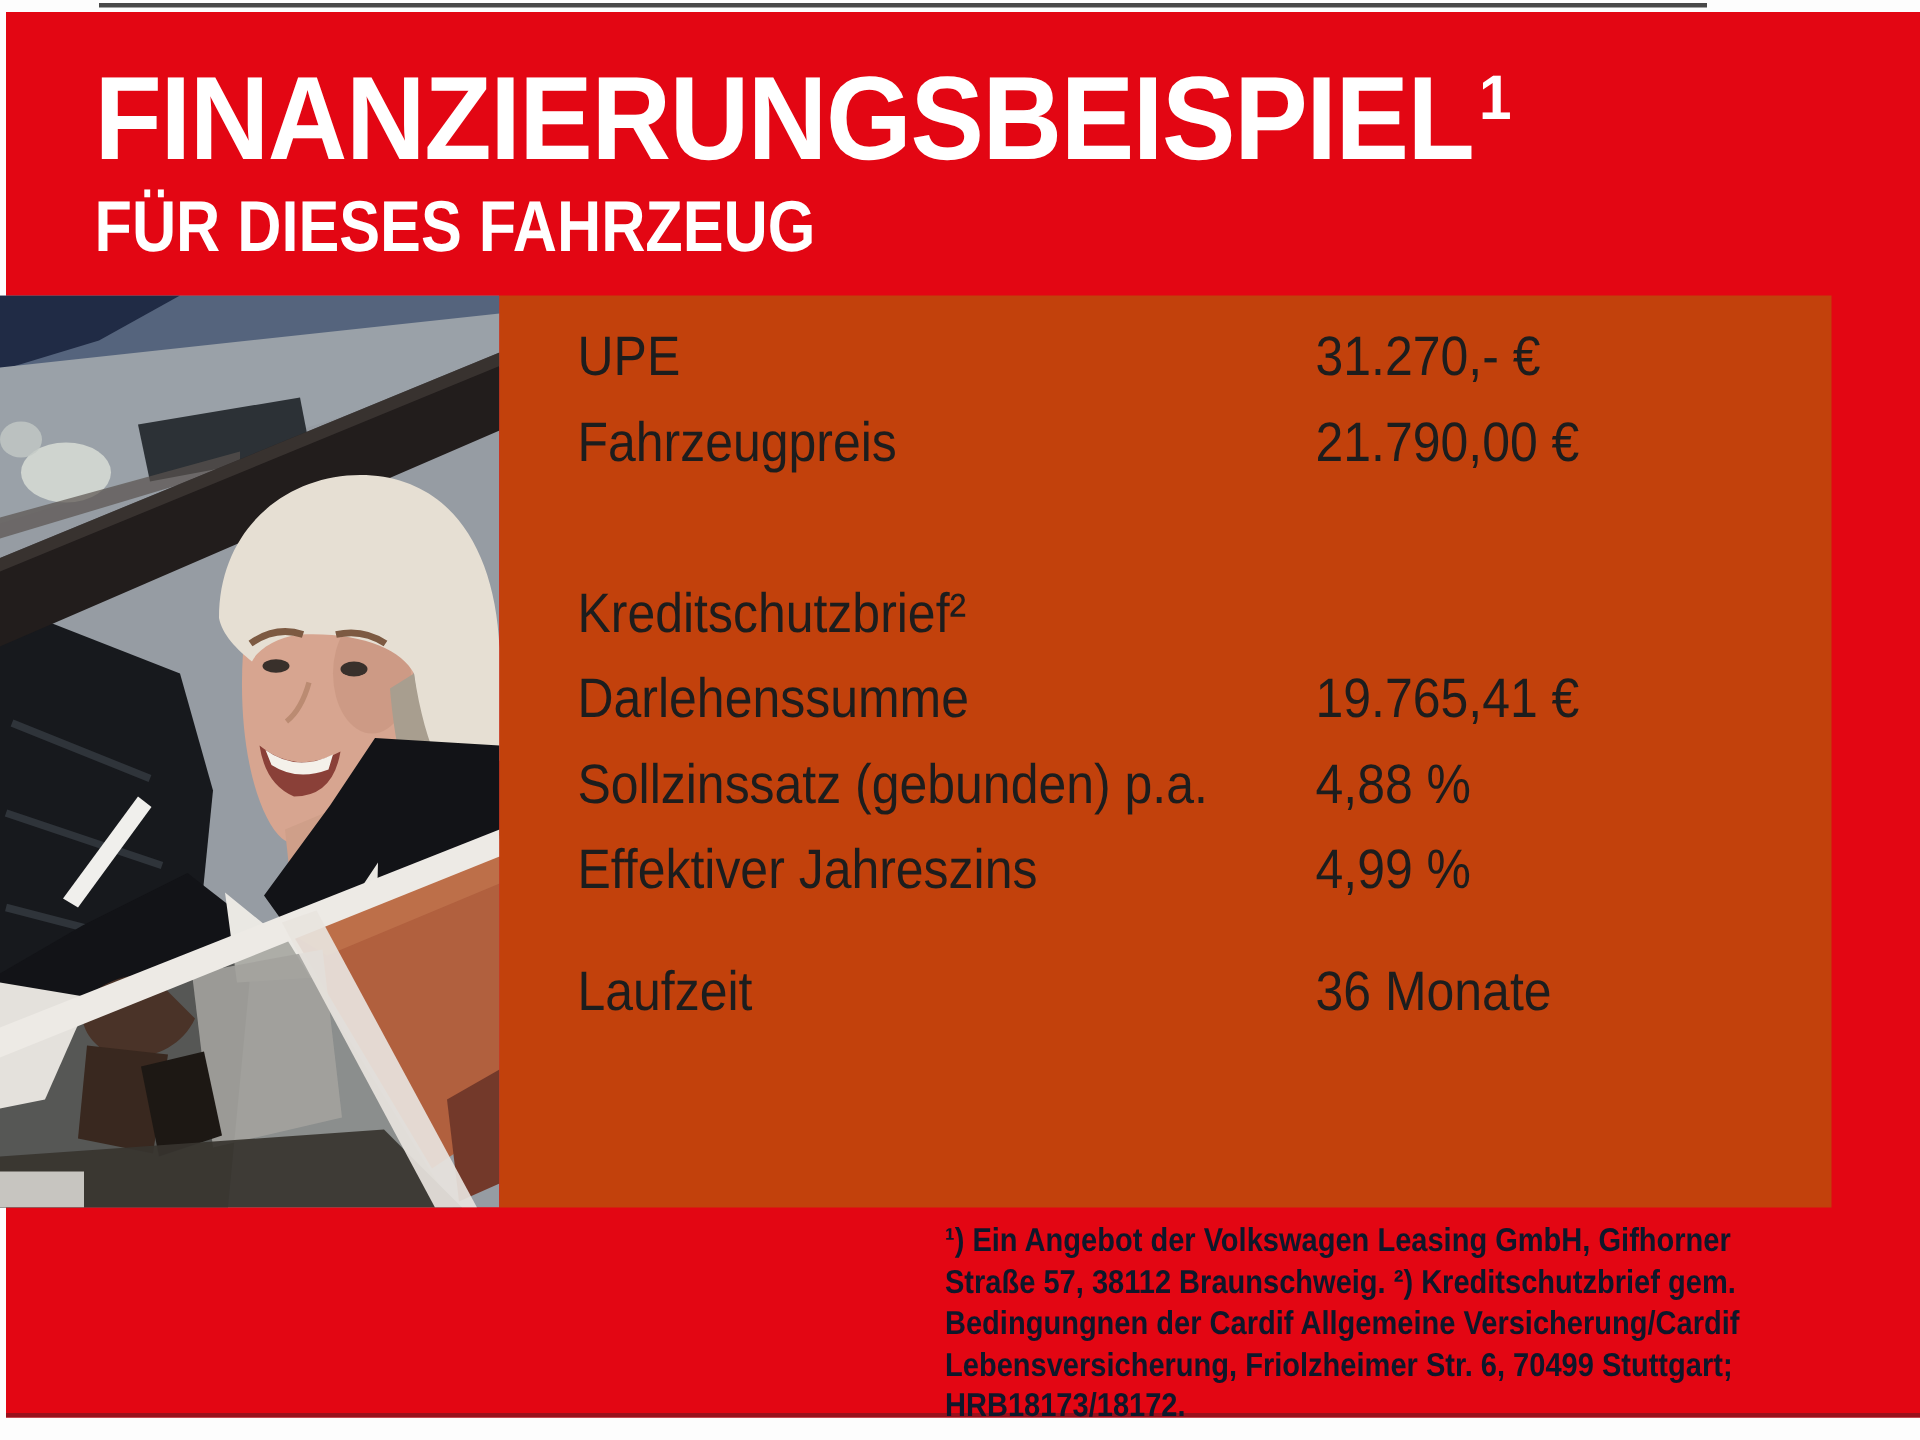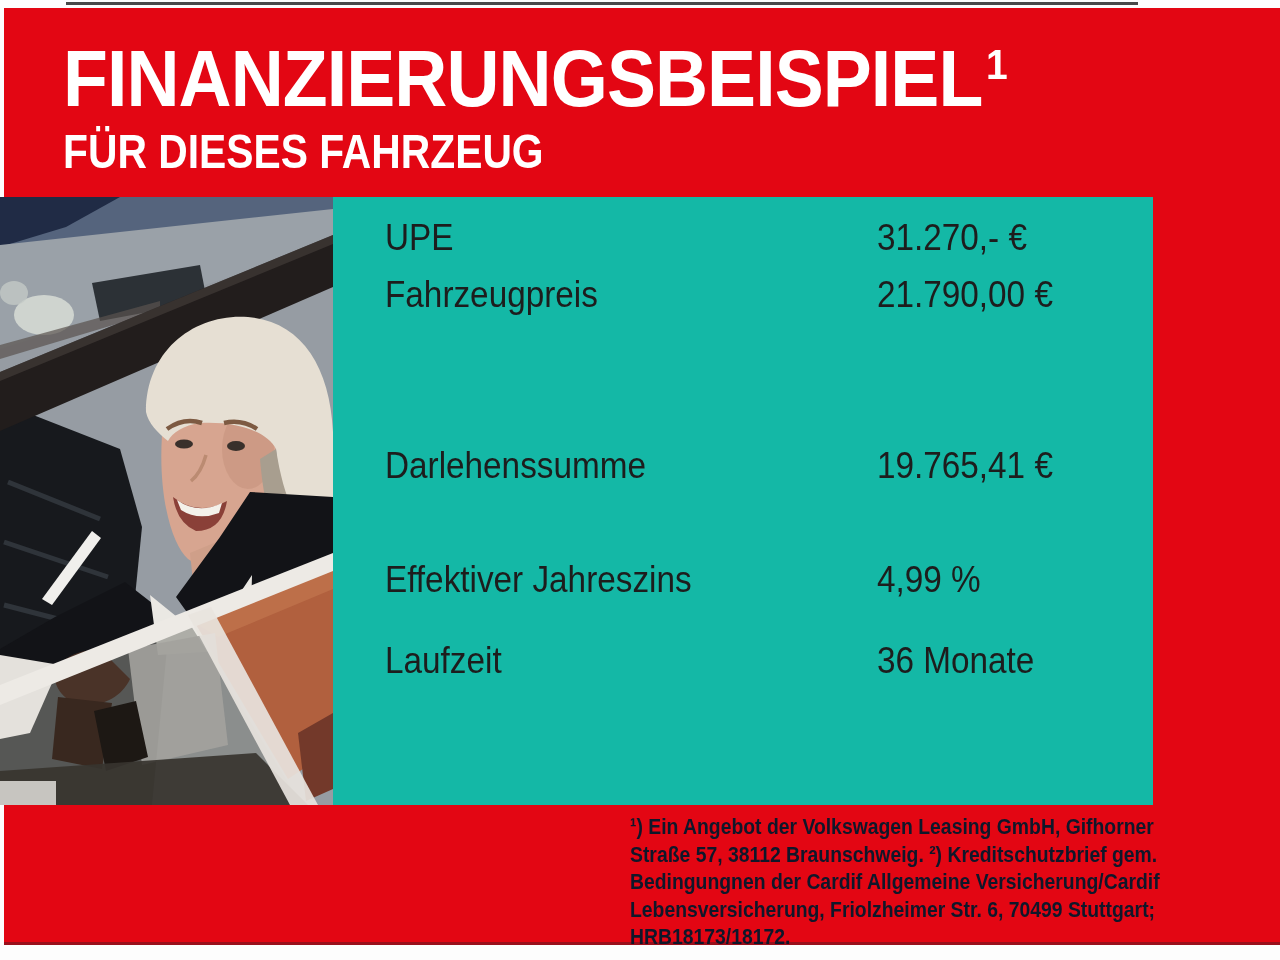--- a/index.html
+++ b/index.html
@@ -19,21 +19,21 @@
     transform:scaleX(.93); transform-origin:left top;
   }
   .title .sup { font-size:42px; vertical-align:27px; margin-left:4px; letter-spacing:0; }
   .subtitle {
     position:absolute; left:63px; top:128px; margin:0;
     font-size:48px; font-weight:bold; color:#ffffff; line-height:1;
     white-space:nowrap; transform:scaleX(.85); transform-origin:left top;
   }
   .photo { position:absolute; left:0; top:197px; width:333px; height:608px; }
   .photo svg { display:block; }
-  .panel { position:absolute; left:333px; top:197px; width:820px; height:608px; background:#14b8a6; }
+  .panel { position:absolute; left:333px; top:197px; width:888px; height:608px; background:#c2410c; }
   .row { position:absolute; left:0; width:100%; height:44px; }
   .lbl, .val {
     position:absolute; top:0; font-size:37px; color:#1d1d1d; line-height:1.1;
     white-space:nowrap; transform:scaleX(.9); transform-origin:left top;
   }
   .lbl { left:52px; }
   .val { left:544px; }
   .total .lbl { font-weight:bold; font-size:47px; color:#000; letter-spacing:-.5px; transform:scaleX(.95); }
   .total .val { font-weight:bold; font-size:48px; color:#000; transform:scaleX(.95); }
   .total .sup2 { font-size:28px; vertical-align:18px; }
@@ -101,23 +101,31 @@
 
   <section class="panel">
     <div class="row" style="top:21px">
         <span class="lbl">UPE</span>
         <span class="val">31.270,- €</span>
       </div>
     <div class="row" style="top:78px">
         <span class="lbl">Fahrzeugpreis</span>
         <span class="val">21.790,00 €</span>
       </div>
+    <div class="row" style="top:192px">
+        <span class="lbl">Kreditschutzbrief²</span>
+        <span class="val"></span>
+      </div>
     <div class="row" style="top:249px">
         <span class="lbl">Darlehenssumme</span>
         <span class="val">19.765,41 €</span>
+      </div>
+    <div class="row" style="top:306px">
+        <span class="lbl">Sollzinssatz (gebunden) p.a.</span>
+        <span class="val">4,88 %</span>
       </div>
     <div class="row" style="top:363px">
         <span class="lbl">Effektiver Jahreszins</span>
         <span class="val">4,99 %</span>
       </div>
     <div class="row" style="top:444px">
         <span class="lbl">Laufzeit</span>
         <span class="val">36 Monate</span>
       </div>
   </section>

